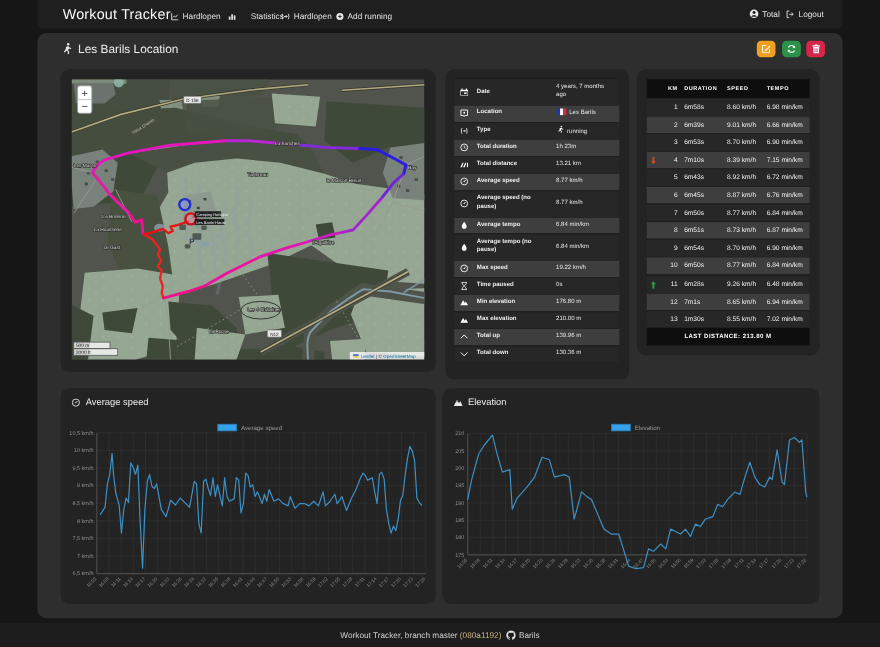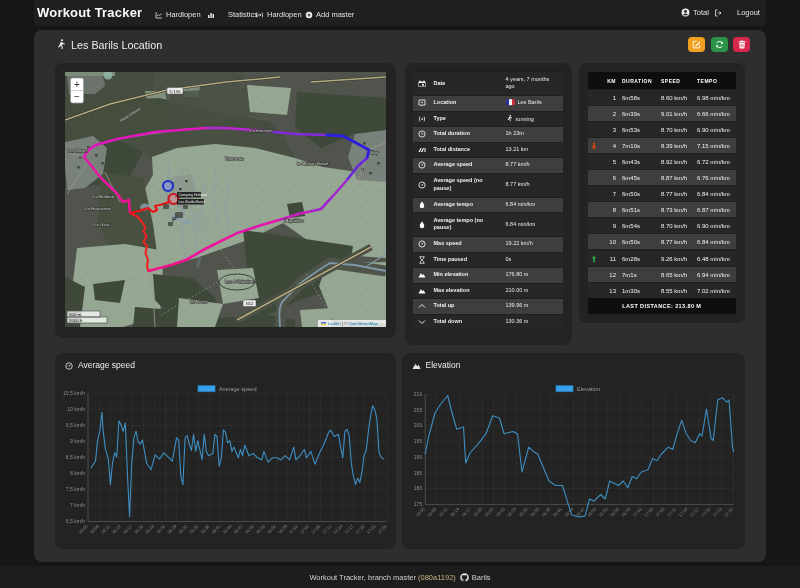--- a/index.html
+++ b/index.html
@@ -1,21 +1,21 @@
 <!DOCTYPE html>
 <html><head><meta charset="utf-8">
 <style>
 *{margin:0;padding:0;box-sizing:border-box}
 html,body{width:800px;height:588px;background:#161616;font-family:"Liberation Sans",sans-serif;overflow:hidden;position:relative}
 .abs{position:absolute}
 </style></head>
 <body>
 
 <div class="abs" style="left:34px;top:0;width:732px;height:25.5px;background:#1f1f1f;border-radius:0 0 5px 5px">
-  <span class="abs" style="left:3px;top:5px;font-size:13px;color:#fafafa;font-weight:700;letter-spacing:0.2px">Workout Tracker</span>
+  <span class="abs" style="left:23px;top:5px;font-size:13px;color:#fafafa;font-weight:400;letter-spacing:0.2px">Workout Tracker</span>
   <span class="abs" style="left:121px;top:10px;display:flex;align-items:center;gap:3px;font-size:7.5px;color:#e2e2e2">
       <svg width="8" height="8" viewBox="0 0 16 16" fill="none" stroke="#e8e8e8" stroke-width="1.6">
         <path d="M2 2v12h12"></path>
         <path d="M4 10l3-3 2.5 2L13 5"></path>
       </svg>
       <span>Hardlopen</span>
     </span>
   <span class="abs" style="left:173px;top:10px;display:flex;align-items:center;gap:13px;font-size:7.5px;color:#e2e2e2">
       <svg width="8" height="8" viewBox="0 0 16 16" fill="#e8e8e8">
         <rect x="2" y="8" width="3" height="6"></rect>
@@ -28,31 +28,31 @@
       <svg width="9" height="8" viewBox="0 0 18 16" fill="none" stroke="#e8e8e8" stroke-width="1.6">
         <path d="M4 3C2.5 4.5 2.5 11.5 4 13M14 3c1.5 1.5 1.5 8.5 0 10M6 8h6M9.5 5.5L12 8l-2.5 2.5"></path>
       </svg>
       <span>Hardlopen</span>
     </span>
   <span class="abs" style="left:271px;top:10px;display:flex;align-items:center;gap:3px;font-size:7.5px;color:#e2e2e2">
       <svg width="8" height="8" viewBox="0 0 16 16">
         <circle cx="8" cy="8" r="6.5" fill="#e8e8e8"></circle>
         <path d="M8 5v6M5 8h6" stroke="#1f1f1f" stroke-width="1.6"></path>
       </svg>
-      <span>Add master</span>
+      <span>Add running</span>
     </span>
   <span class="abs" style="left:647px;top:8px;display:flex;align-items:center;gap:3px;font-size:7.5px;color:#e2e2e2">
       <svg width="9" height="9" viewBox="0 0 16 16">
         <circle cx="8" cy="8" r="7" fill="#e8e8e8"></circle>
         <circle cx="8" cy="6" r="2.4" fill="#1f1f1f"></circle>
         <path d="M3.5 13a4.8 4.8 0 0 1 9 0" fill="#1f1f1f"></path>
       </svg>
       <span>Total</span>
     </span>
-  <span class="abs" style="left:680px;top:8px;display:flex;align-items:center;gap:14px;font-size:7.5px;color:#e2e2e2">
+  <span class="abs" style="left:680px;top:8px;display:flex;align-items:center;gap:3px;font-size:7.5px;color:#e2e2e2">
       <svg width="9" height="8" viewBox="0 0 16 16" fill="none" stroke="#e8e8e8" stroke-width="1.6">
         <path d="M6 2H2v12h4M10 5l3 3-3 3M13 8H6"></path>
       </svg>
       <span>Logout</span>
     </span>
 </div>
 
 <div class="abs" style="left:34px;top:29.5px;width:732px;height:532.5px;background:#2e2e2e;border-radius:8px"></div>
 
 <span class="abs" style="left:57px;top:39px;line-height:0"><svg width="8" height="11" viewBox="0 0 16 22" fill="#e8e8e8">

